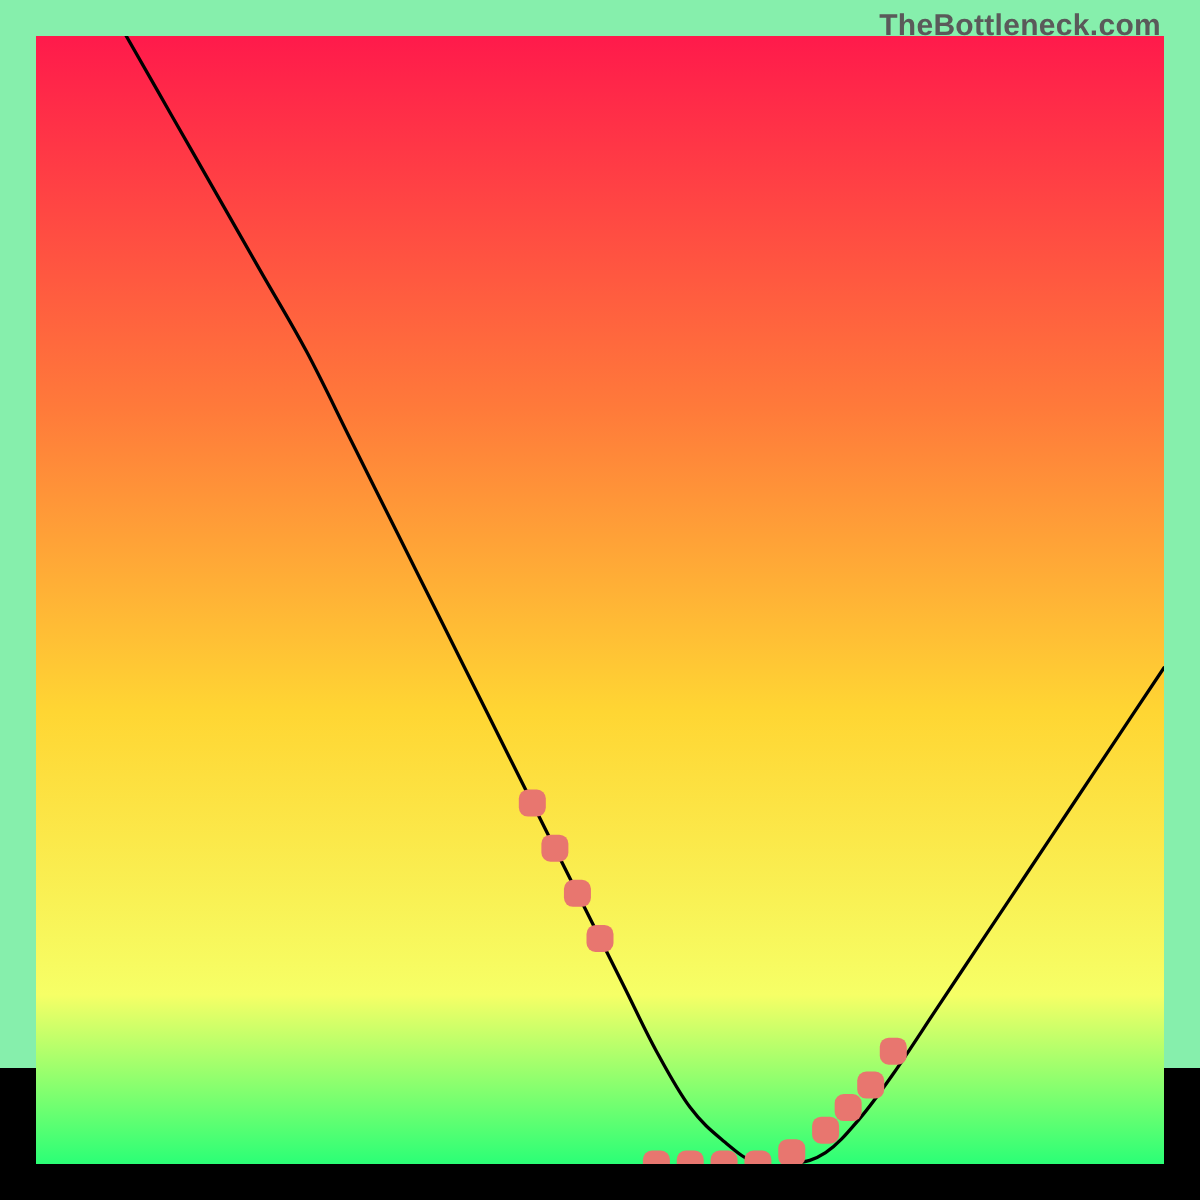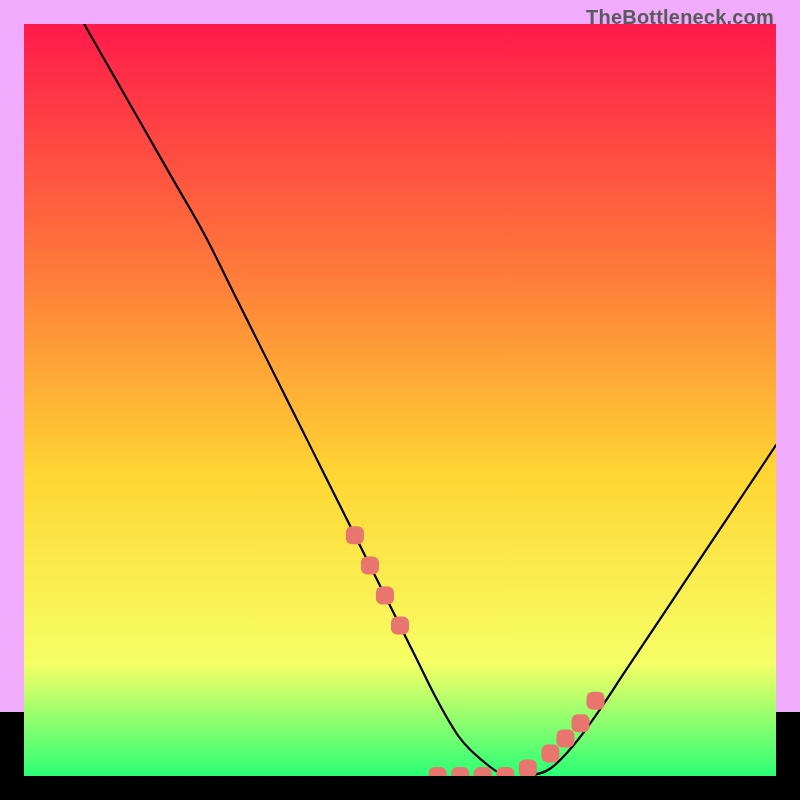--- a/index.html
+++ b/index.html
@@ -7,21 +7,21 @@
   padding: 0;
   width: 800px;
   height: 800px;
   background: #000;
   overflow: hidden;
   font-family: Arial, Helvetica, sans-serif;
 }
 .outer {
   width: 800px;
   height: 712px;
-  background: #f0abfc;
+  background: #86efac;
   position: relative;
 }
 .plot {
   position: absolute;
   left: 24px;
   top: 24px;
   width: 752px;  
   height: 752px;
   overflow: hidden;
 }

